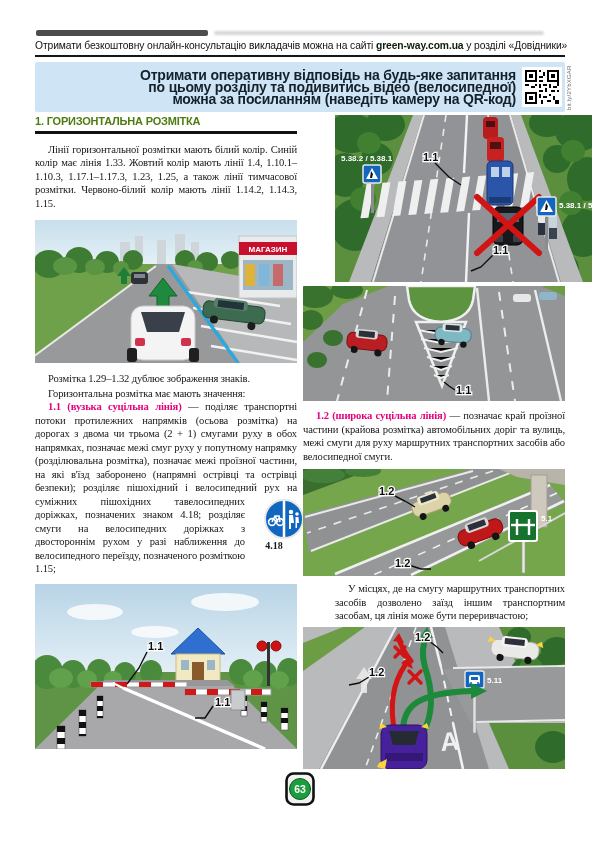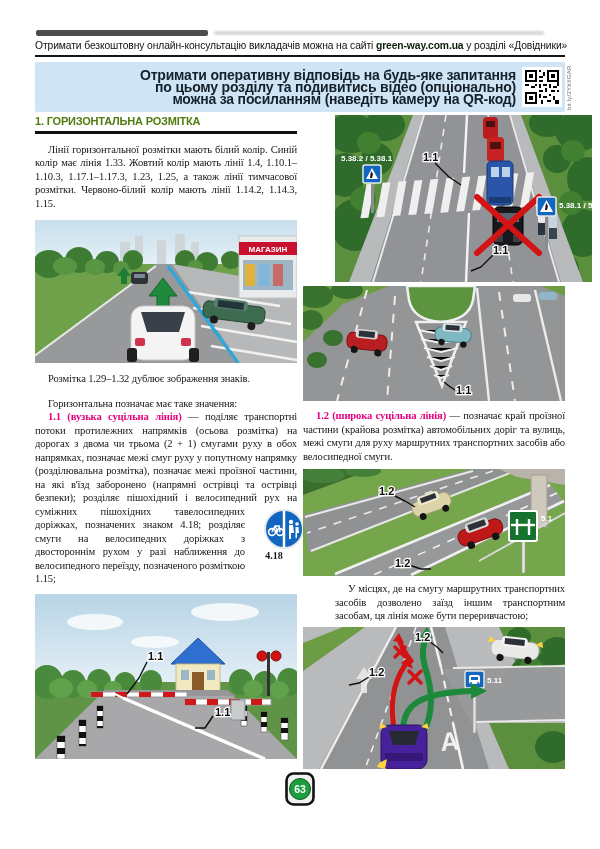--- a/index.html
+++ b/index.html
@@ -33,21 +33,21 @@
   .col-left  { left:35px; }
   .col-right { left:303px; }
 
   .section-title { font-size:11px; font-weight:bold; letter-spacing:-0.2px; color:#4d7c0f; }
   .section-rule { height:2.6px; background:#111; margin:4px 0 9px 0; }
 
   p.body { font-size:10.6px; line-height:13.5px; text-align:justify; text-indent:13px;
     letter-spacing:-0.15px; color:#171717;font-family:Liberation Serif, serif; }
   .term { color:#e5007d; font-weight:bold; }
   .mb4{margin-bottom:4px;padding-left:32px;} .mb6{margin-bottom:6px;} .mb8{margin-bottom:8px;}
-  .mb9{margin-bottom:9px;} .mb10{margin-bottom:10px;} .mb11{margin-bottom:11px;}
+  .mb9{margin-bottom:9px;} .mb10{margin-bottom:10px;} .mb11{margin-bottom:1px;}
 
   figure { display:block; line-height:0; }
   figure svg { display:block; }
 
   .sign-418 { float:right; width:46px; margin:4px 0 2px 6px; text-align:center; line-height:1; }
   .sign-418 .lbl { font-size:10px; font-weight:bold; margin-top:2px; letter-spacing:0; }
 
   .page-badge { position:absolute; top:772px; left:285px; width:30px; }
 
   svg text { font-family:"Liberation Sans", sans-serif; }
@@ -63,21 +63,21 @@
 
   <div class="artifact-dark"></div>
   <div class="artifact-light"></div>
 
   <div class="top-bar"><span>Отримати безкоштовну онлайн-консультацію викладачів можна на сайті </span><b>green-way.com.ua</b><span> у розділі «Довідники»</span></div>
   <div class="top-rule"></div>
 
   <div class="header-box">
     <div class="qr-note">
       <div>Отримати оперативну відповідь на будь-яке запитання</div>
-      <div>по цьому розділу та подивитись відео (опціонально)</div>
+      <div>по цьому розділу та подивитись відео (велосипедної)</div>
       <div>можна за посиланням (наведіть камеру на QR-код)</div>
     </div>
     <div class="qr-wrap">
       <svg width="34" height="34" viewBox="0 0 34 34" shape-rendering="crispEdges">
         <rect width="34" height="34" fill="#fff"></rect>
         <g fill="#000">
           <rect x="0" y="0" width="12" height="12"></rect>
             <rect x="2" y="2" width="8" height="8" fill="#fff"></rect>
             <rect x="4" y="4" width="4" height="4"></rect>
           <rect x="22" y="0" width="12" height="12"></rect>
@@ -204,21 +204,21 @@
           <rect x="100" y="118" width="10" height="8" rx="2" fill="#c8102e" opacity="0.85"></rect>
           <rect x="146" y="118" width="10" height="8" rx="2" fill="#c8102e" opacity="0.85"></rect>
           <rect x="92" y="128" width="10" height="14" rx="3" fill="#1f1f1f"></rect>
             <rect x="154" y="128" width="10" height="14" rx="3" fill="#1f1f1f"></rect>
         </g>
       </svg>
     </figure>
 
     <p class="body mb11">Розмітка 1.29–1.32 дублює зображення знаків.</p>
 
-    <p class="body">Горизонтальна позначає має таке значення:</p>
+    <p class="body">Горизонтальна розмітка має мають значення:</p>
     <p class="body mb8"><span class="term">1.1 (вузька суцільна лінія)</span><span> — поділяє транспортні потоки протилежних напрямків (осьова розмітка) на дорогах з двома чи трьома (2 + 1) смугами руху в обох напрямках, позначає межі смуг руху у попутному напрямку (розділювальна розмітка), позначає межі проїзної частини, на які в'їзд заборонено (напрямні острівці та острівці безпеки); розділяє пішохідний і велосипедний рух на суміжних пішохідних та</span><span class="sign-418"><svg width="40" height="40" viewBox="0 0 40 40">
             <circle cx="20" cy="20" r="19" fill="#1166c0" stroke="#e8e8e8" stroke-width="2"></circle>
             <line x1="20" y1="2" x2="20" y2="38" stroke="#ffffff" stroke-width="2.5"></line>
             <g stroke="#ffffff" stroke-width="1.6" fill="none">
               <circle cx="8" cy="23" r="3.4"></circle>
               <circle cx="16" cy="23" r="3.4"></circle>
               <path d="M8,23 L11,17 L15,17 L16,23 M11,17 L14,23"></path>
             </g>
             <g fill="#ffffff">
               <circle cx="27" cy="13" r="2.2"></circle>

